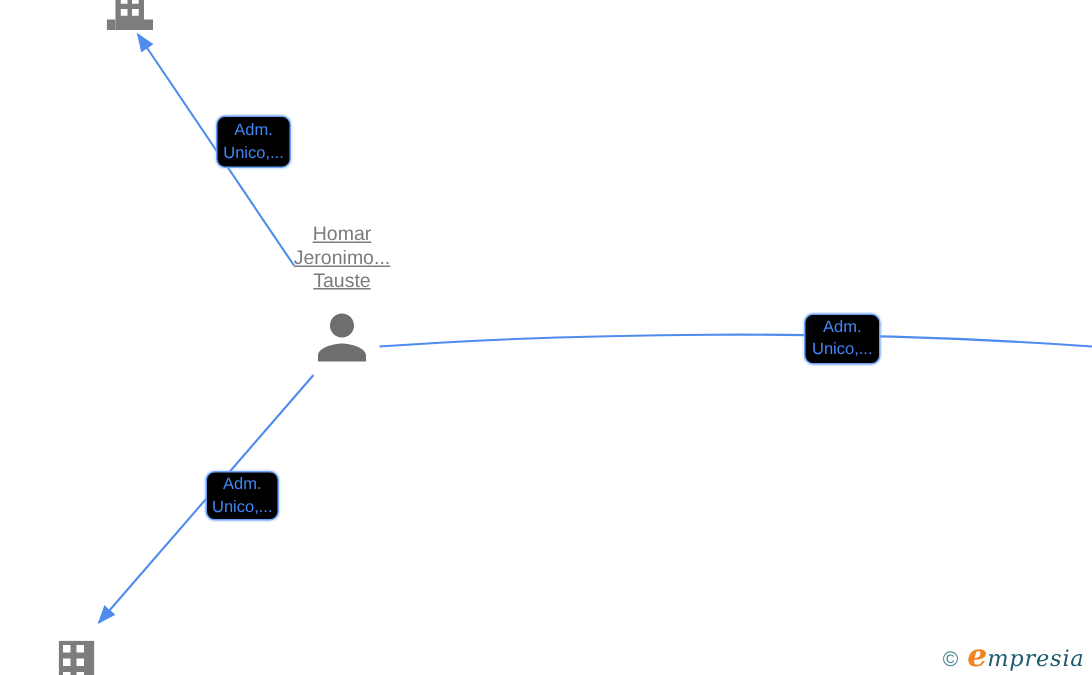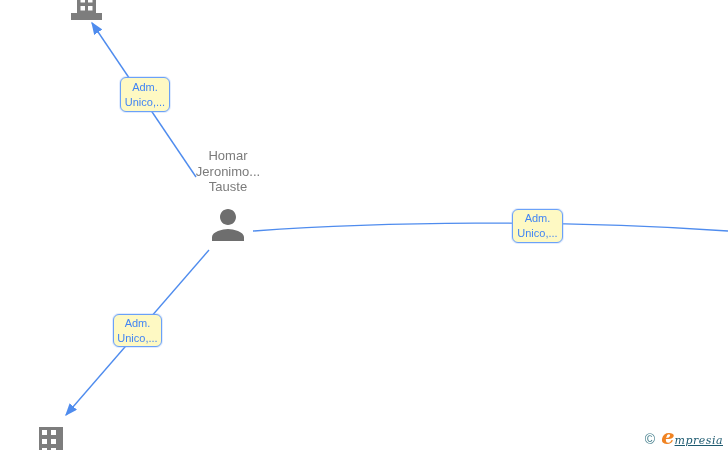--- a/index.html
+++ b/index.html
@@ -12,44 +12,46 @@
     font-family: "Liberation Sans", sans-serif;
   }
   svg.edges-layer {
     position: absolute;
     left: 0; top: 0;
     width: 728px; height: 450px;
   }
   .edge-label {
     position: absolute;
     box-sizing: border-box;
-    background: #fef9c3;
+    background: #000000;
     border: 1.5px solid #6ba1f8;
     border-radius: 6px;
     box-shadow: 0 0 0 1px rgba(130, 175, 250, 0.25);
     color: #4285f4;
     font-size: 11px;
     line-height: 15px;
     text-align: center;
     display: flex;
     flex-direction: column;
     justify-content: center;
     cursor: pointer;
+    margin-left: 24px;
   }
   .edge-label.top    { left: 120px; top: 77px;  width: 50px; height: 35px; }
   .edge-label.right  { left: 512px; top: 209px; width: 51px; height: 34px; }
   .edge-label.bottom { left: 113px; top: 314px; width: 49px; height: 33px; }
 
   .person-node { position: absolute; left: 166px; top: 148px; width: 124px; cursor: pointer; }
   .person-name {
     color: #7b7b7b;
     font-size: 13px;
     line-height: 15.5px;
     text-align: center;
     margin-bottom: 6px;
+    text-decoration: underline;
   }
   .person-icon-wrap { display: flex; justify-content: center; }
 
   .building-top  { position: absolute; left: 71px; top: 0;     width: 31px; height: 21px; overflow: hidden; cursor: pointer; }
   .building-top svg { display: block; margin-top: -14px; }
   .building-bottom { position: absolute; left: 39px; top: 427px; width: 24px; height: 23px; overflow: hidden; cursor: pointer; }
 
   .watermark {
     position: absolute;
     right: 5px; bottom: 1px;
@@ -62,21 +64,21 @@
     color: #47808e;
     font-size: 14px;
     margin-right: 6px;
     font-family: "Liberation Sans", sans-serif;
   }
   .logo-brand {
     font-family: "DejaVu Serif", serif;
     font-style: italic;
   }
   .logo-e    { color: #f08322; font-size: 21px; font-weight: bold; }
-  .logo-rest { color: #1d5a70; font-size: 11px; letter-spacing: 0.5px; text-decoration: underline; }
+  .logo-rest { color: #1d5a70; font-size: 15px; letter-spacing: 0.5px; }
 </style>
 </head>
 <body>
 
 <div class="canvas">
 
   <svg class="edges-layer" viewBox="0 0 728 450">
     <defs>
       <marker id="arrow" markerWidth="10" markerHeight="8" refX="8" refY="3.5" orient="auto">
         <path d="M0,0 L9,3.5 L0,7 Z" fill="#4f8cee"></path>

